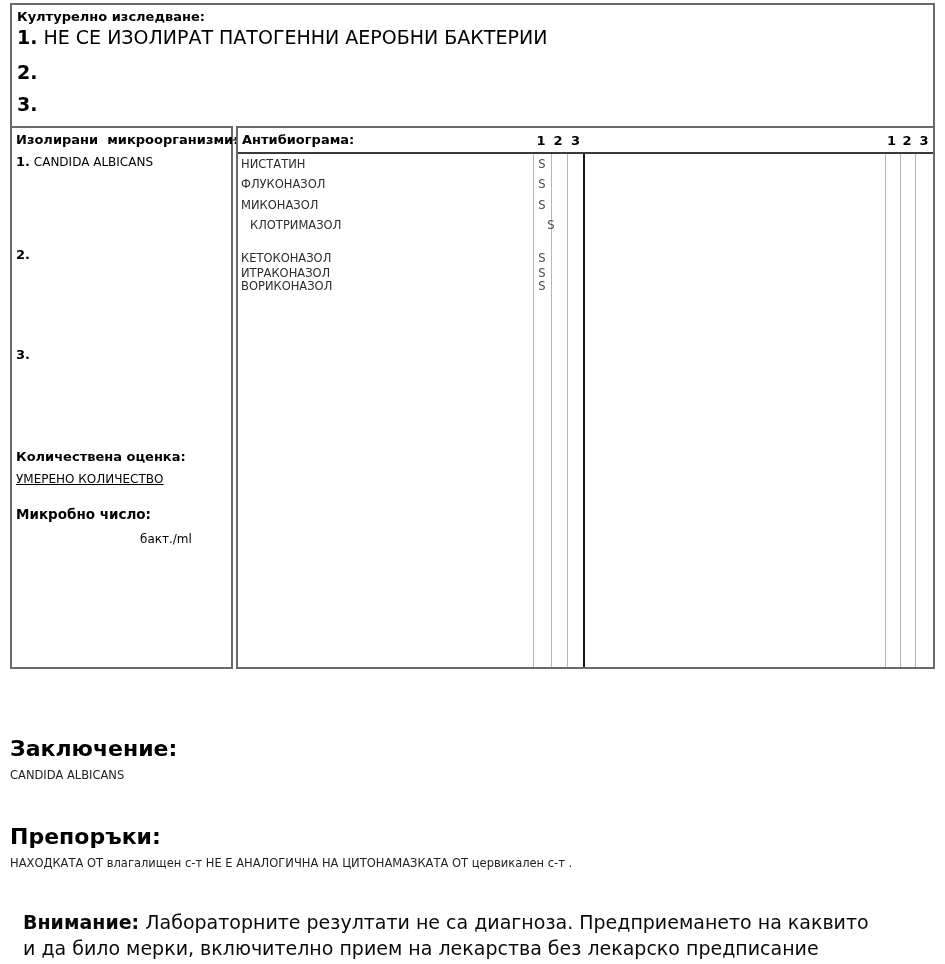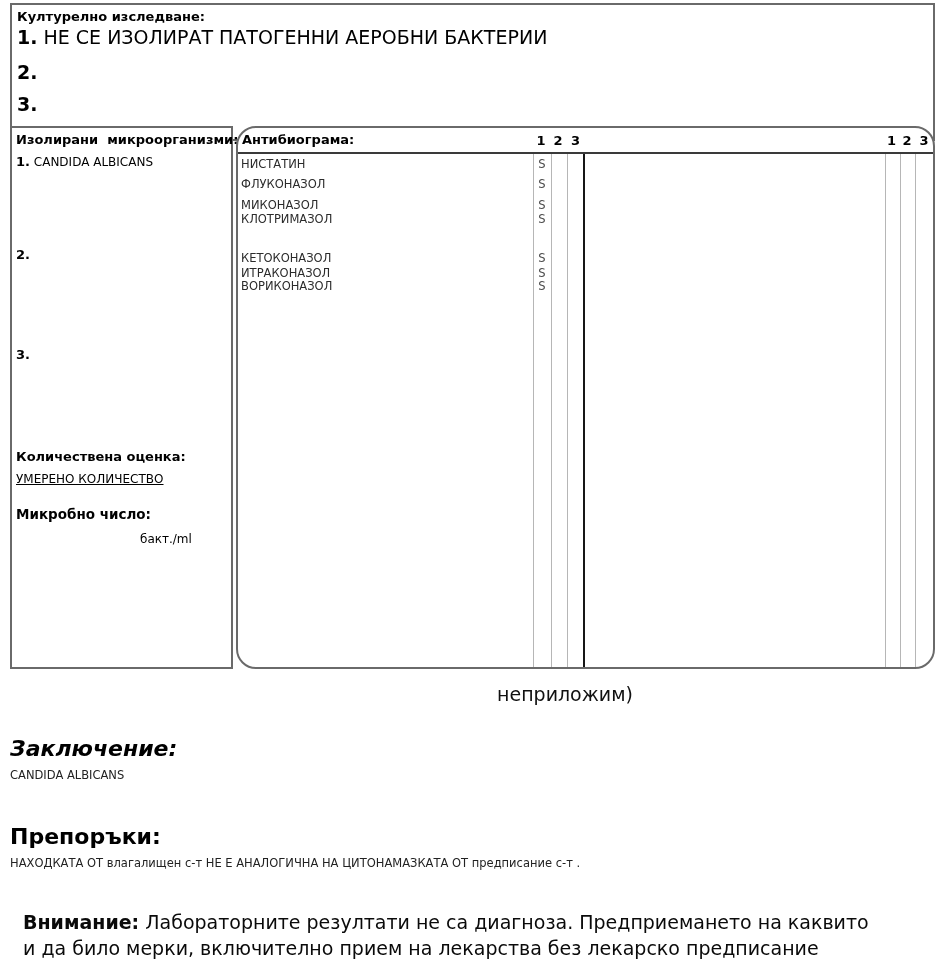--- a/index.html
+++ b/index.html
@@ -29,34 +29,34 @@
   .org-item { position: absolute; left: 4px; font-size: 12px; white-space: nowrap; }
   .org-item .num { font-weight: bold; font-size: 13px; }
   #org-item-1 { top: 26px; }
   #org-item-2 { top: 119px; }
   #org-item-3 { top: 219px; }
   #quantity-label  { position: absolute; left: 4px; top: 321px; font-size: 13px; font-weight: bold; }
   #quantity-value  { position: absolute; left: 4px; top: 344px; font-size: 12px; text-decoration: underline; }
   #microbial-label { position: absolute; left: 4px; top: 378px; font-size: 13.5px; font-weight: bold; }
   #microbial-value { position: absolute; left: 128px; top: 404px; font-size: 12px; }
   
-  #antibiogram-box { left: 236px; top: 126px; width: 699px; height: 543px; border-radius: 20px; }
+  #antibiogram-box { left: 236px; top: 126px; width: 699px; height: 543px; }
   #ab-header { position: absolute; left: 0; right: 0; top: 0; height: 24px; border-bottom: 2px solid #3a3a3a; }
   #ab-label { position: absolute; left: 4px; top: 4px; font-size: 13px; font-weight: bold; }
   .col-num { position: absolute; top: 5px; font-size: 13px; font-weight: bold; text-align: center; }
   .vline { position: absolute; top: 26px; bottom: 0; width: 1px; background: #b6b6b6; }
   .vline-thick { position: absolute; top: 26px; bottom: 0; width: 2px; background: #161616; }
   .ab-row { position: absolute; left: 0; right: 0; height: 20px; line-height: 20px; }
   .ab-name { position: absolute; left: 3px; font-size: 11.5px; color: #2b2b2b; white-space: nowrap; }
   .ab-cell { position: absolute; font-size: 11.5px; color: #4a4a4a; text-align: center; }
   
   #legend { position: absolute; top: 680px; left: 185px; width: 760px; text-align: center; font-size: 19px; line-height: 29px; color: #111; }
   
   .section-heading { position: absolute; left: 10px; font-size: 22px; font-weight: bold; }
-  #conclusion-heading { top: 736px; font-style: italic; }
+  #conclusion-heading { top: 736px; }
   #conclusion-value { position: absolute; left: 10px; top: 768px; font-size: 11.5px; color: #222; }
   #recommendations-heading { top: 824px; }
   #recommendations-value { position: absolute; left: 10px; top: 856px; font-size: 11.5px; color: #222; }
   
   #warning { position: absolute; left: 2px; top: 909px; width: 930px; font-size: 19px; line-height: 26px; color: #0a0a0a; margin-left: 21px; }
   #warning .wlabel { font-weight: bold; }
 </style>
 </head>
 <body>
 
@@ -122,21 +122,21 @@
     <span class="ab-cell" style="left:295px;width:18px;">S</span>
     <span class="ab-cell" style="left:313px;width:16px;"></span>
     <span class="ab-cell" style="left:329px;width:16px;"></span>
   </div>
   <div class="ab-row" style="top:67px;">
     <span class="ab-name">МИКОНАЗОЛ</span>
     <span class="ab-cell" style="left:295px;width:18px;">S</span>
     <span class="ab-cell" style="left:313px;width:16px;"></span>
     <span class="ab-cell" style="left:329px;width:16px;"></span>
   </div>
-  <div class="ab-row" style="top:81px;">
+  <div class="ab-row" style="top:87px;margin-left:9px;">
     <span class="ab-name">КЛОТРИМАЗОЛ</span>
     <span class="ab-cell" style="left:295px;width:18px;">S</span>
     <span class="ab-cell" style="left:313px;width:16px;"></span>
     <span class="ab-cell" style="left:329px;width:16px;"></span>
   </div>
   <div class="ab-row" style="top:120px;">
     <span class="ab-name">КЕТОКОНАЗОЛ</span>
     <span class="ab-cell" style="left:295px;width:18px;">S</span>
     <span class="ab-cell" style="left:313px;width:16px;"></span>
     <span class="ab-cell" style="left:329px;width:16px;"></span>
@@ -149,25 +149,24 @@
   </div>
   <div class="ab-row" style="top:148px;">
     <span class="ab-name">ВОРИКОНАЗОЛ</span>
     <span class="ab-cell" style="left:295px;width:18px;">S</span>
     <span class="ab-cell" style="left:313px;width:16px;"></span>
     <span class="ab-cell" style="left:329px;width:16px;"></span>
   </div>
 </div>
 
 <div id="legend">
-  <div>неприложим)</div>
 </div>
 
 <div class="section-heading" id="conclusion-heading">Заключение:</div>
 <div id="conclusion-value">CANDIDA ALBICANS</div>
 
 <div class="section-heading" id="recommendations-heading">Препоръки:</div>
-<div id="recommendations-value">НАХОДКАТА ОТ влагалищен с-т НЕ Е АНАЛОГИЧНА НА ЦИТОНАМАЗКАТА ОТ предписание с-т .</div>
+<div id="recommendations-value">НАХОДКАТА ОТ влагалищен с-т НЕ Е АНАЛОГИЧНА НА ЦИТОНАМАЗКАТА ОТ цервикален с-т .</div>
 
 <div id="warning">
   <div><span class="wlabel">Внимание:</span><span> Лабораторните резултати не са диагноза. Предприемането на каквито</span></div>
   <div>и да било мерки, включително прием на лекарства без лекарско предписание</div>
 </div>
 
 </body></html>

